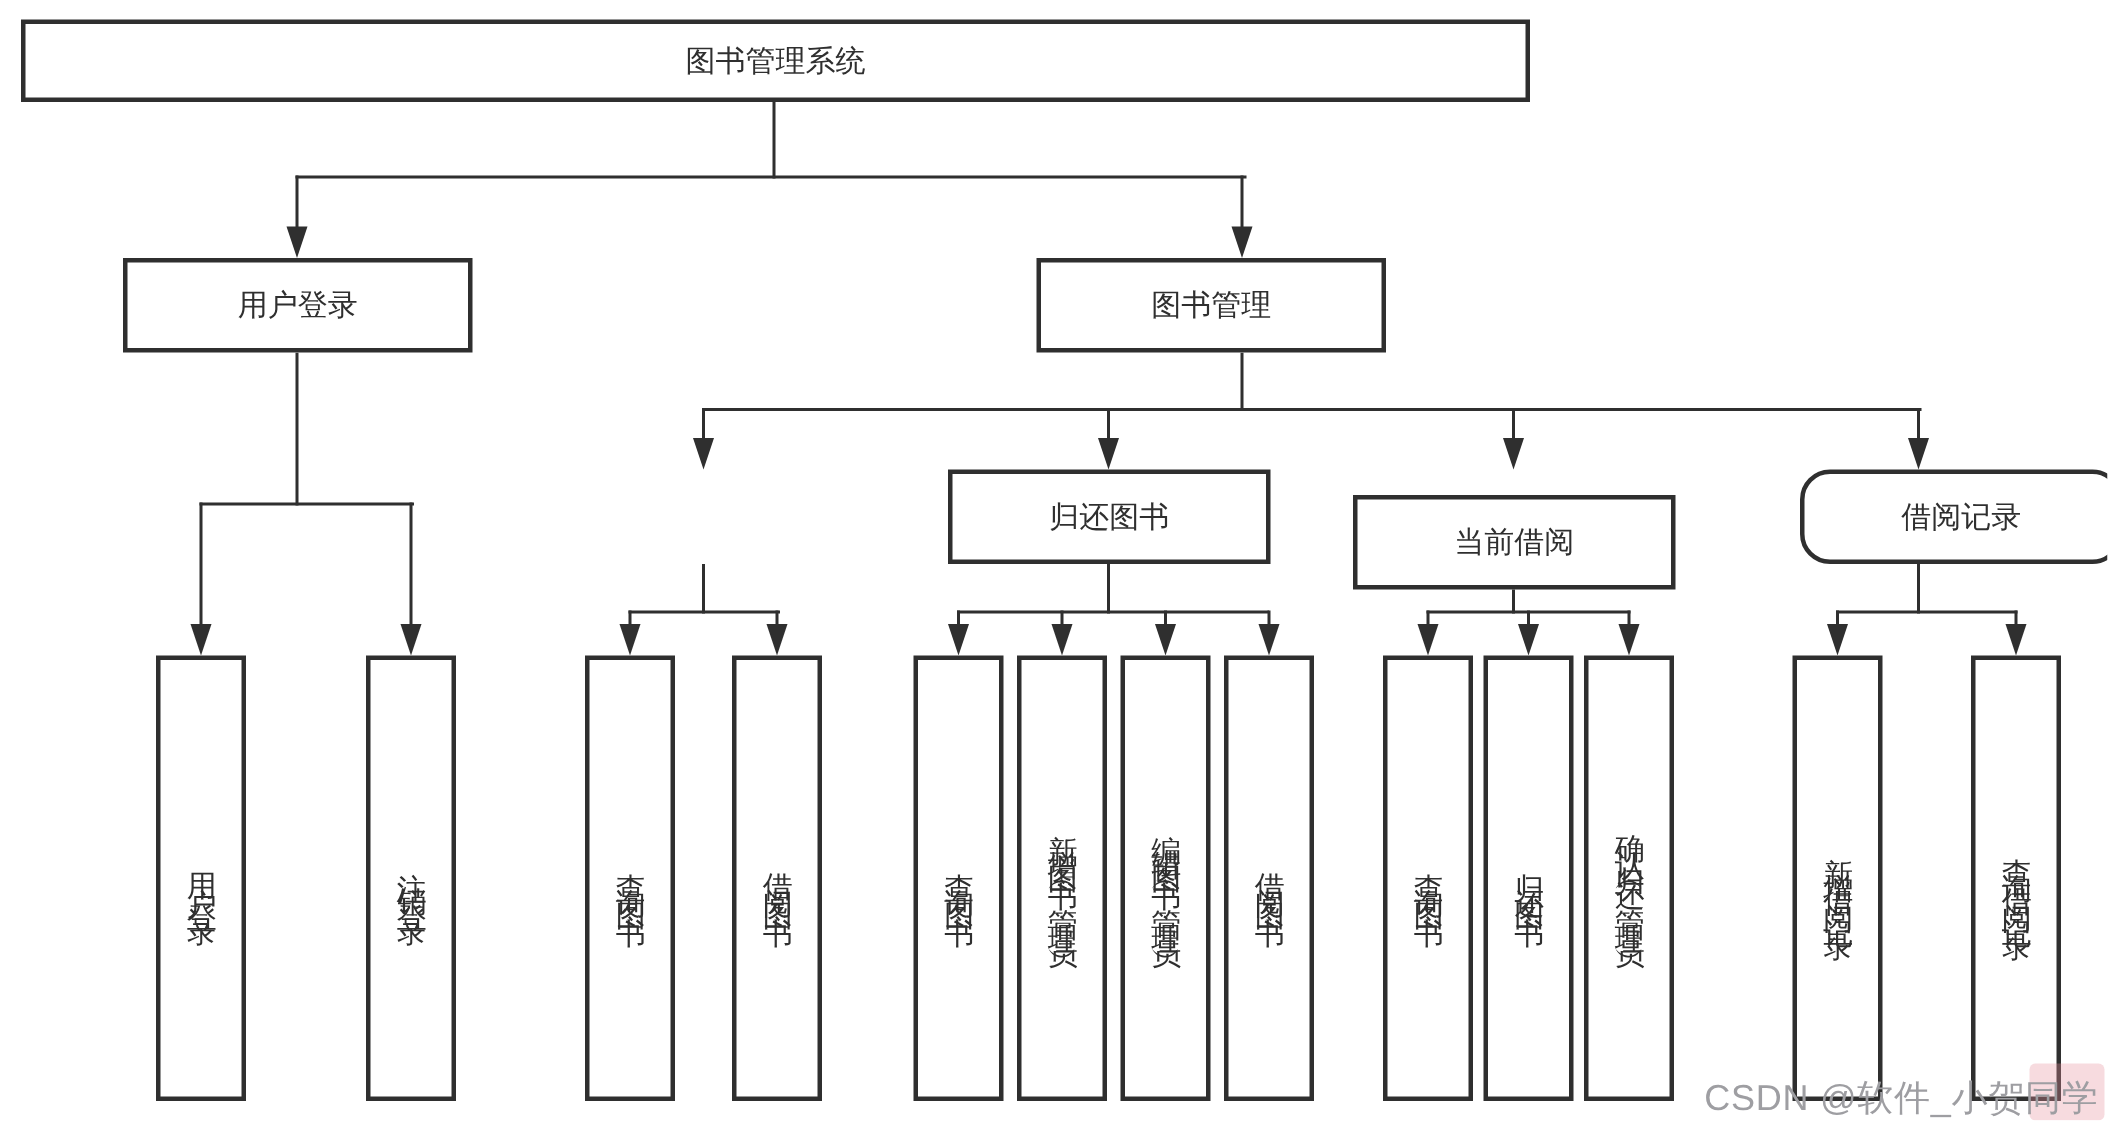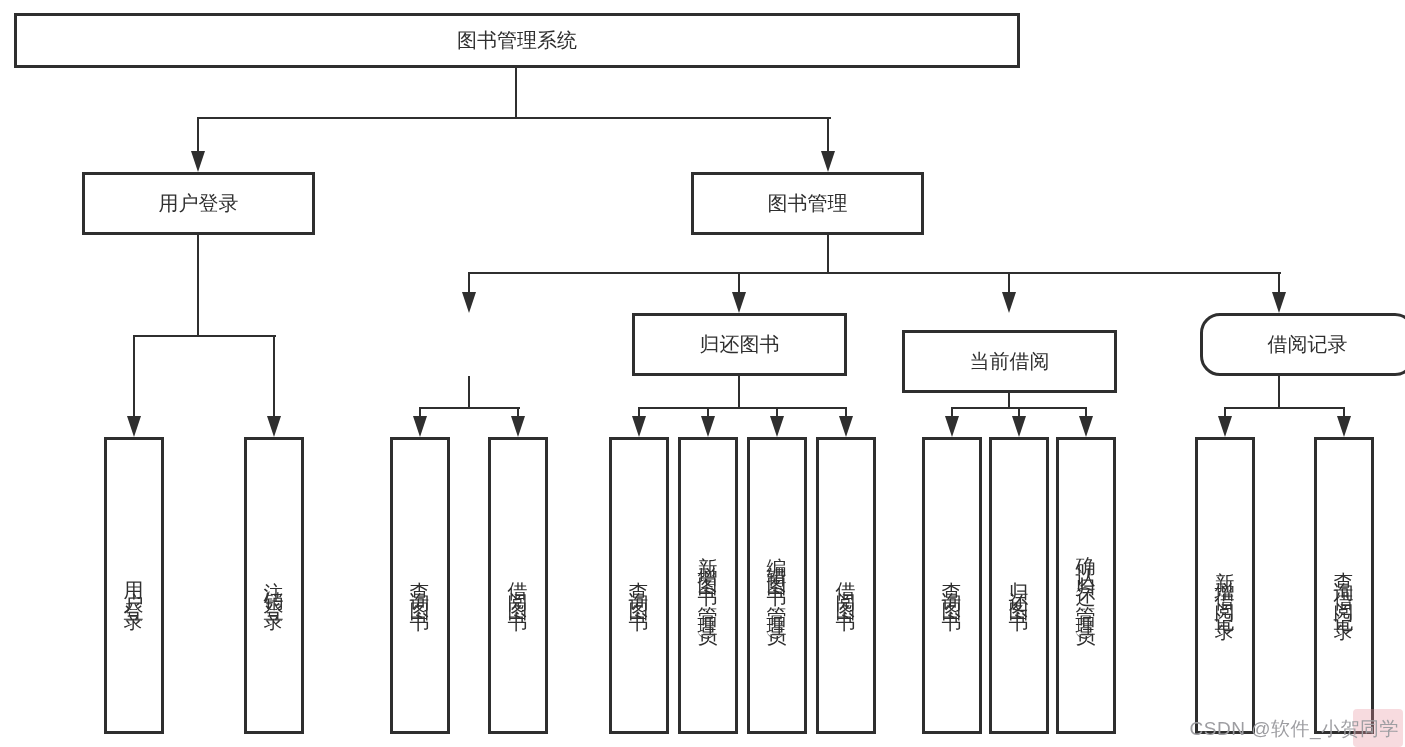--- a/index.html
+++ b/index.html
@@ -51,21 +51,21 @@
     height: 0;
     border-left: 7px solid transparent;
     border-right: 7px solid transparent;
     border-top: 21px solid #2f2f2f;
     z-index: 1;
   }
   .watermark {
     position: absolute;
     top: 716px;
     right: 6px;
-    font-size: 19px;
+    font-size: 24px;
     color: #9e9ea2;
     letter-spacing: 0.5px;
     z-index: 6;
     white-space: nowrap;
   }
   .watermark-accent {
     position: absolute;
     top: 709px;
     right: 2px;
     width: 50px;

